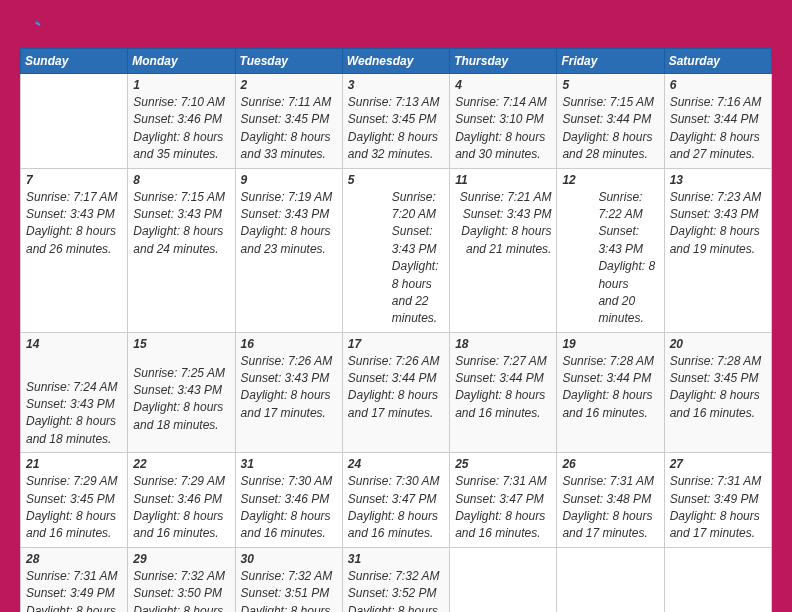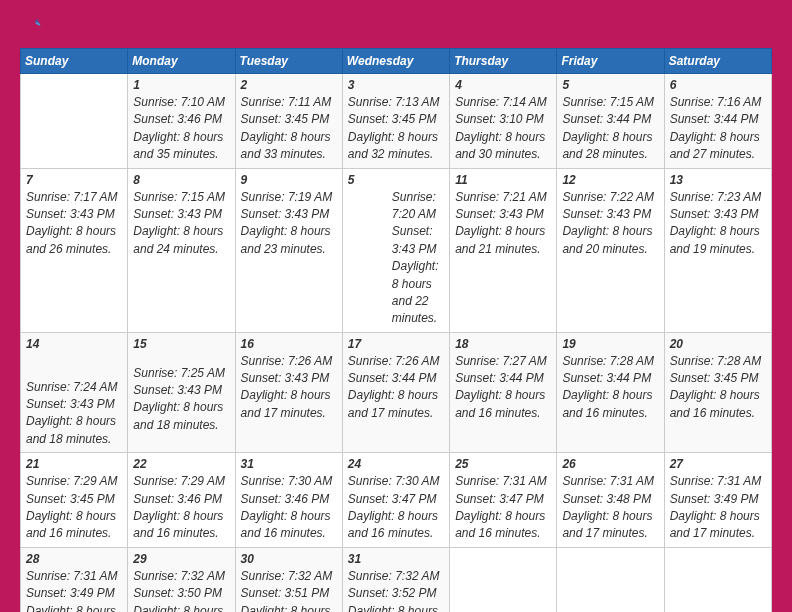--- a/index.html
+++ b/index.html
@@ -199,28 +199,28 @@
           </td>
           <td>
             <span class="day-number">5</span>
             <div class="cell-text" style="white-space: pre-line; margin-left: 44px;">Sunrise: 7:20 AM
 Sunset: 3:43 PM
 Daylight: 8 hours
 and 22 minutes.</div>
           </td>
           <td>
             <span class="day-number">11</span>
-            <div class="cell-text" style="white-space: pre-line;">Sunrise: 7:21 AM
+            <div class="cell-text" style="white-space: pre-line; text-align: right;">Sunrise: 7:21 AM
 Sunset: 3:43 PM
 Daylight: 8 hours
 and 21 minutes.</div>
           </td>
           <td>
             <span class="day-number">12</span>
-            <div class="cell-text" style="white-space: pre-line;">Sunrise: 7:22 AM
+            <div class="cell-text" style="white-space: pre-line; margin-left: 36px;">Sunrise: 7:22 AM
 Sunset: 3:43 PM
 Daylight: 8 hours
 and 20 minutes.</div>
           </td>
           <td>
             <span class="day-number">13</span>
             <div class="cell-text" style="white-space: pre-line;">Sunrise: 7:23 AM
 Sunset: 3:43 PM
 Daylight: 8 hours
 and 19 minutes.</div>

